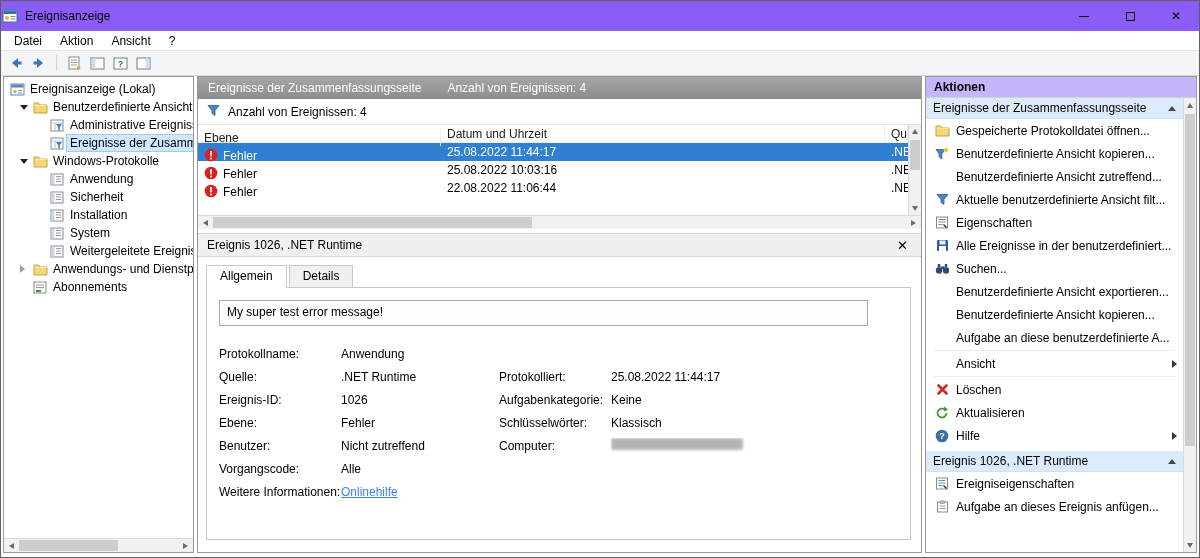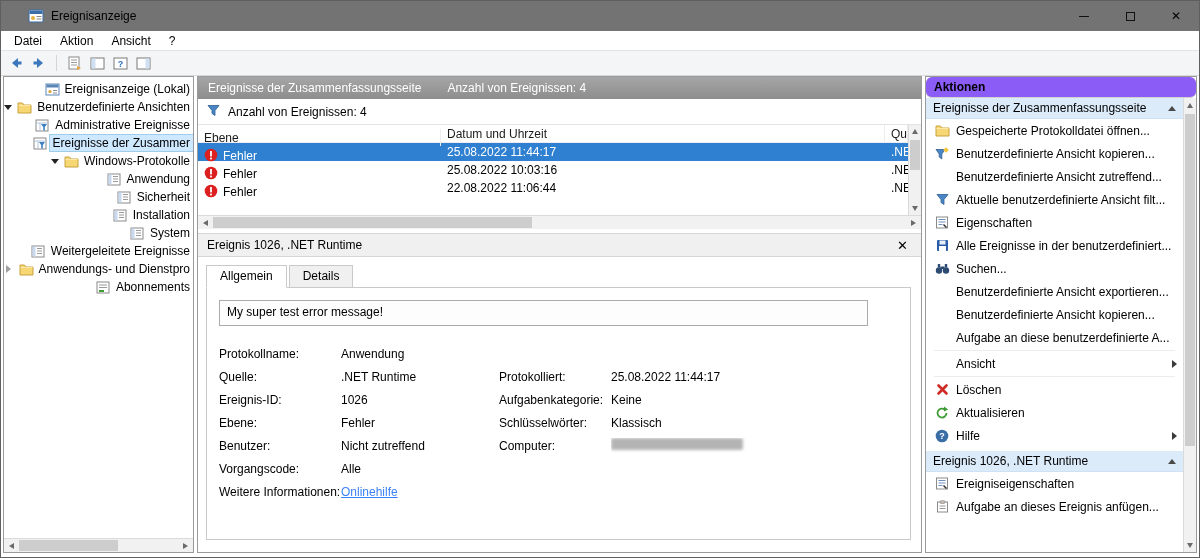--- a/index.html
+++ b/index.html
@@ -3,21 +3,21 @@
 <meta charset="utf-8">
 <style>
   * { margin:0; padding:0; box-sizing:border-box; }
   html,body { width:1200px; height:558px; overflow:hidden; }
   body {
     font-family:"Liberation Sans","DejaVu Sans",sans-serif;
     font-size:12px; color:#000; background:#fff;
     border:1px solid #5f5f5f; position:relative;
   }
   
-  .titlebar { height:30px; display:flex; align-items:center; padding-left:27px; background:#737373; }
+  .titlebar { height:30px; display:flex; align-items:center; padding-left:1px; background:#8b5cf6; }
   .app-icon { width:16px; height:15px; margin-right:7px; display:inline-flex; }
   .win-title { font-size:12px; }
   .win-controls { margin-left:auto; display:flex; height:100%; }
   .win-btn { width:46px; display:flex; align-items:center; justify-content:center; }
   .min-bar { width:10px; height:1px; background:#111; display:inline-block; }
   .max-box { width:9px; height:9px; border:1px solid #111; display:inline-block; }
   .close-glyph { font-size:12px; }
   
   .menubar { height:19px; display:flex; align-items:center; padding-left:4px; background:#fff; }
   .menu-item { padding:2px 9px; }
@@ -37,21 +37,21 @@
   .t-r { border-top:3.5px solid transparent; border-bottom:3.5px solid transparent; border-left:5px solid #6a6a6a; }
   .t-l { border-top:3.5px solid transparent; border-bottom:3.5px solid transparent; border-right:5px solid #6a6a6a; }
   .t-u { border-left:3.5px solid transparent; border-right:3.5px solid transparent; border-bottom:5px solid #6a6a6a; }
   .t-d { border-left:3.5px solid transparent; border-right:3.5px solid transparent; border-top:5px solid #6a6a6a; }
   .t-exp { border-left:4px solid transparent; border-right:4px solid transparent; border-top:5px solid #222; }
   .t-col { border-top:4px solid transparent; border-bottom:4px solid transparent; border-left:5px solid #9f9f9f; }
   .t-sub { border-top:4px solid transparent; border-bottom:4px solid transparent; border-left:5px solid #3a3a3a; }
   .t-secup { border-left:4px solid transparent; border-right:4px solid transparent; border-bottom:5px solid #4a4a4a; }
   
   .tree { padding-top:3px; }
-  .tree-row { height:18px; display:flex; align-items:center; white-space:nowrap; overflow:hidden;justify-content:flex-end; }
+  .tree-row { height:18px; display:flex; align-items:center; white-space:nowrap; overflow:hidden; }
   .lvl0 { padding-left:6px; }
   .lvl1 { padding-left:16px; }
   .lvl2 { padding-left:46px; }
   .arrow-slot { width:13px; display:inline-flex; align-items:center; flex:0 0 13px; }
   .tree-icon { width:17px; display:inline-flex; flex:0 0 17px; }
   .tree-label { padding:1px 3px; }
   .tree-row.selected .tree-label { background:#cde8ff; outline:1px solid #9ecdec; }
   
   .hscroll { position:absolute; left:0; right:0; bottom:0; height:14px; background:#f1f1f1; border-top:1px solid #dadada;
              display:flex; align-items:center; }
@@ -90,22 +90,22 @@
   .tab { padding:3px 13px 4px; border:1px solid #c9c9c9; background:#f0f0f0; margin-right:2px; }
   .tab.active { background:#fff; border-bottom-color:#fff; }
   .tab-body { flex:1 1 auto; border:1px solid #c9c9c9; margin:-1px 10px 12px 8px; background:#fff; padding:12px; min-height:0; }
   .message-box { border:1px solid #ababab; background:#fdfdfd; height:26px; padding:4px 7px; margin:0 30px 16px 0;
                  white-space:nowrap; overflow:hidden; }
   .fields { display:grid; grid-template-columns:122px 158px 112px 1fr; grid-auto-rows:23px; align-items:center; }
   .fields span { white-space:nowrap; overflow:hidden; }
   .link { color:#3b82f6; text-decoration:underline; }
   .redacted { width:132px; height:12px; background:#a8a8a8; border-radius:2px; filter:blur(1.5px); opacity:.85; }
   
-  .actions-title { height:21px; background:#8b5cf6; border-bottom:1px solid #d2d2d2; font-weight:bold;
-                   display:flex; align-items:center; padding:0 8px; flex:0 0 21px;border-radius:6px; }
+  .actions-title { height:21px; background:#c4b5fd; border-bottom:1px solid #d2d2d2; font-weight:bold;
+                   display:flex; align-items:center; padding:0 8px; flex:0 0 21px; }
   .actions-list { flex:1; position:relative; margin-right:13px; overflow:hidden; }
   .section-header { height:21px; background:#dcebfa; border-bottom:1px solid #cfe2f5; display:flex; align-items:center; padding:0 7px; }
   .section-header .sh-label { flex:1; white-space:nowrap; overflow:hidden; }
   .action-item { height:23px; display:flex; align-items:center; padding:0 6px 0 8px; }
   .ai-icon { width:16px; flex:0 0 16px; display:inline-flex; justify-content:center; margin-right:6px; }
   .ai-label { flex:1; white-space:nowrap; overflow:hidden; }
   .action-sep { height:1px; background:#ececec; margin:1px 8px; }
   .sec2 { margin-top:4px; }
 </style>
 </head>

